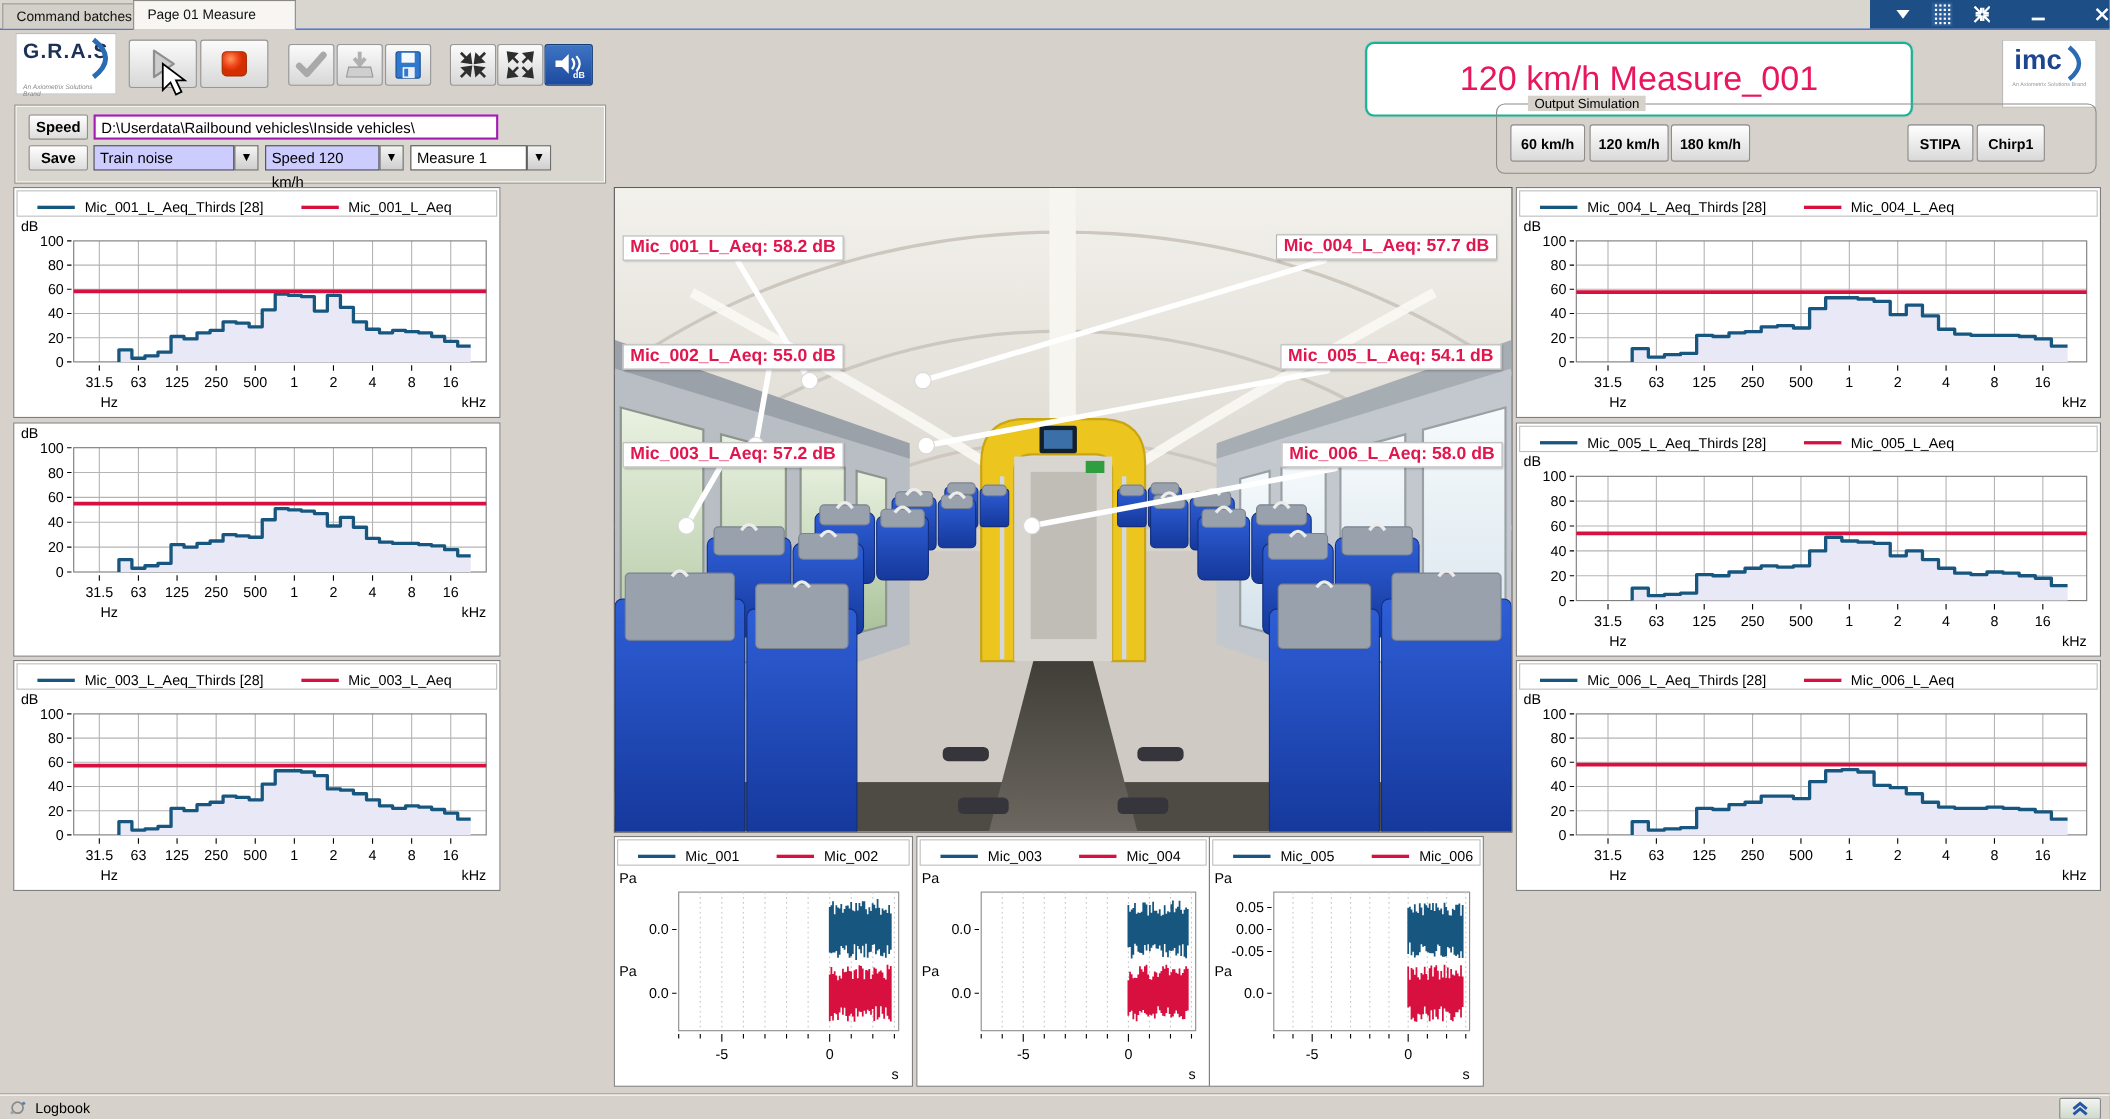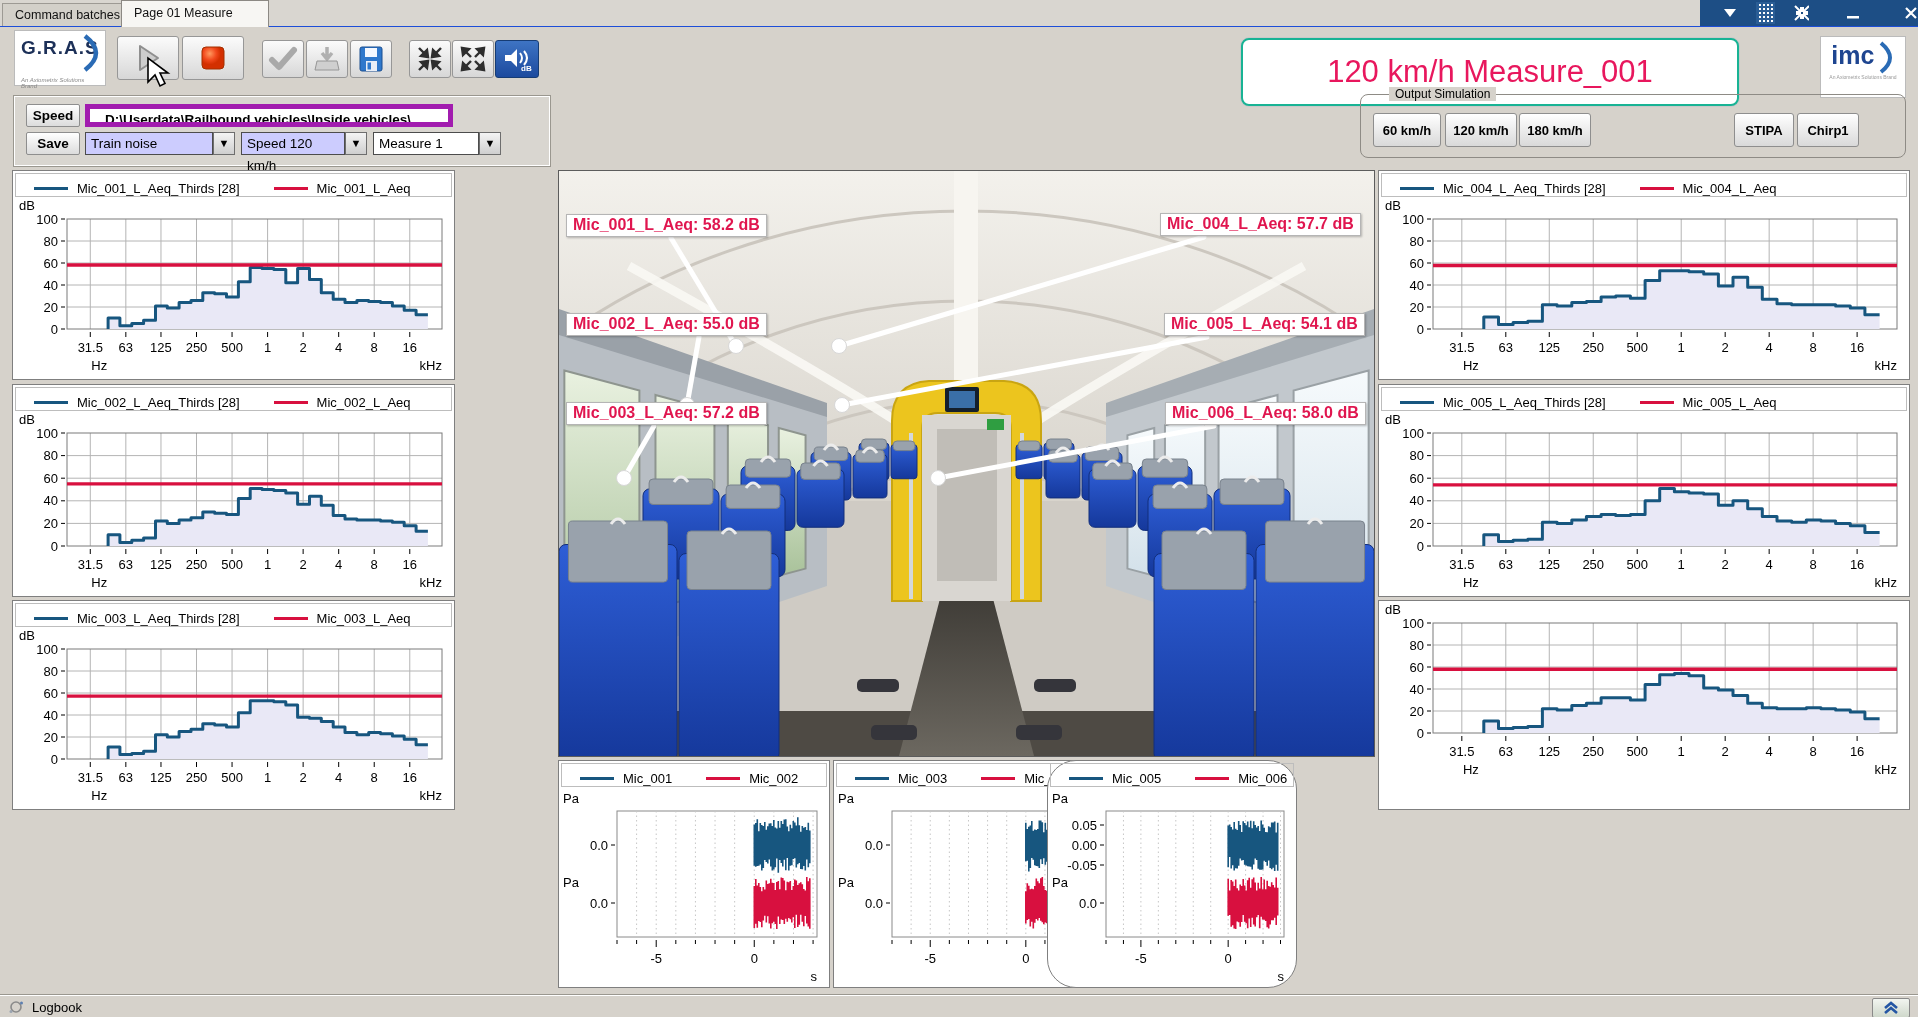--- a/index.html
+++ b/index.html
@@ -20,22 +20,22 @@
   .titlebox{position:absolute;left:1241px;top:38px;width:494px;height:64px;background:#fff;border:2px solid #18b394;border-radius:8px;
             display:flex;align-items:center;justify-content:center;font-size:31px;color:#e8175d;box-shadow:0 0 0 1px #c9c9c9;}
   .imcbox{position:absolute;left:1820px;top:36px;width:86px;height:62px;background:#fff;border:1px solid #bbb;box-sizing:border-box;text-align:center;padding-top:3px;}
   .imc-name{font-size:25px;font-weight:bold;color:#1e4590;line-height:30px;display:inline-block;}
   .imc-sub{font-size:5px;color:#999;}
   
   .filepanel{position:absolute;left:14px;top:96px;width:534px;height:68px;background:#d9d6d0;
              border:1px solid #fff;outline:1px solid #9a978f;}
   .small-btn{position:absolute;height:23px;background:linear-gradient(#ffffff,#dcdcdc);border:1px solid #8e8e8e;border-radius:2px;
              font-size:13.5px;font-weight:bold;text-align:center;line-height:22px;box-sizing:border-box;}
-  .field{position:absolute;height:23px;background:#fff;border:5px solid #a21caf;font-size:13.5px;font-weight:bold;line-height:22px;
-         padding:0 15px;box-sizing:border-box;white-space:nowrap;overflow:hidden;}
+  .field{position:absolute;height:23px;background:#fff;border:2px solid #a21caf;font-size:13.5px;font-weight:normal;line-height:22px;
+         padding:0 5px;box-sizing:border-box;white-space:nowrap;overflow:hidden;}
   .combo{position:absolute;height:23px;border:1px solid #4c4c4c;font-size:13.5px;line-height:22px;padding:0 5px;box-sizing:border-box;background:#fff;}
   .combo.hl{background:#ccccfe;}
   .combo-btn{position:absolute;height:23px;width:22px;background:linear-gradient(#f4f4f4,#cfcfcf);border:1px solid #6e6e6e;
              box-sizing:border-box;text-align:center;font-size:11px;line-height:21px;}
   
   .outsim{position:absolute;left:1360px;top:94px;width:546px;height:64px;border:1px solid #8e8b85;border-radius:8px;box-sizing:border-box;}
   .outsim-title{position:absolute;left:28px;top:-8px;background:#d6d2cb;padding:0 6px;font-size:12px;}
   .sim-btn{position:absolute;top:18px;height:34px;background:linear-gradient(#ffffff,#d9d9d9);border:1px solid #8e8e8e;border-radius:3px;
            font-size:13px;font-weight:bold;text-align:center;box-sizing:border-box;display:flex;align-items:center;justify-content:center;}
   
@@ -284,30 +284,21 @@
       <text x="290.1393105004769" y="155" font-size="13" text-anchor="middle">2</text>
       <line x1="325.6818183085039" y1="135" x2="325.6818183085039" y2="140" stroke="#000"></line>
       <text x="325.6818183085039" y="155" font-size="13" text-anchor="middle">4</text>
       <line x1="361.2243261165309" y1="135" x2="361.2243261165309" y2="140" stroke="#000"></line>
       <text x="361.2243261165309" y="155" font-size="13" text-anchor="middle">8</text>
       <line x1="396.76683392455794" y1="135" x2="396.76683392455794" y2="140" stroke="#000"></line>
       <text x="396.76683392455794" y="155" font-size="13" text-anchor="middle">16</text>
       <text x="86.29284748546648" y="173" font-size="13" text-anchor="middle">Hz</text>
       <text x="429" y="173" font-size="13" text-anchor="end">kHz</text>
     </svg></div>
-<div class="panel" style="left:12px;top:384px;width:443px;height:213px;"><div class="chart-legend">
-      <div class="legend-item">
-        <div class="legend-swatch" style="background: rgb(23, 86, 127);"></div>
-        <span class="legend-label">Mic_002_L_Aeq_Thirds [28]</span>
-      </div>
-      <div class="legend-item">
-        <div class="legend-swatch" style="background: rgb(216, 16, 63);"></div>
-        <span class="legend-label">Mic_002_L_Aeq</span>
-      </div>
-    </div><svg width="439" height="183">
+<div class="panel" style="left:12px;top:384px;width:443px;height:213px;"><svg width="439" height="183">
       <text x="6" y="13" font-size="13">dB</text>
       <line x1="54" y1="112.4" x2="429" y2="112.4" stroke="#b4b4b4" stroke-width="1"></line>
       <line x1="54" y1="89.8" x2="429" y2="89.8" stroke="#b4b4b4" stroke-width="1"></line>
       <line x1="54" y1="67.2" x2="429" y2="67.2" stroke="#b4b4b4" stroke-width="1"></line>
       <line x1="54" y1="44.6" x2="429" y2="44.6" stroke="#b4b4b4" stroke-width="1"></line>
       <line x1="77.29284748546648" y1="22" x2="77.29284748546648" y2="135" stroke="#b4b4b4" stroke-width="1"></line>
       <line x1="112.8353552934935" y1="22" x2="112.8353552934935" y2="135" stroke="#b4b4b4" stroke-width="1"></line>
       <line x1="147.96927926836872" y1="22" x2="147.96927926836872" y2="135" stroke="#b4b4b4" stroke-width="1"></line>
       <line x1="183.51178707639573" y1="22" x2="183.51178707639573" y2="135" stroke="#b4b4b4" stroke-width="1"></line>
       <line x1="219.0542948844228" y1="22" x2="219.0542948844228" y2="135" stroke="#b4b4b4" stroke-width="1"></line>
@@ -540,21 +531,30 @@
       <text x="346.18304019259" y="158" font-size="13" text-anchor="middle">2</text>
       <line x1="390.1609698537222" y1="138" x2="390.1609698537222" y2="143" stroke="#000"></line>
       <text x="390.1609698537222" y="158" font-size="13" text-anchor="middle">4</text>
       <line x1="434.13889951485424" y1="138" x2="434.13889951485424" y2="143" stroke="#000"></line>
       <text x="434.13889951485424" y="158" font-size="13" text-anchor="middle">8</text>
       <line x1="478.11682917598637" y1="138" x2="478.11682917598637" y2="143" stroke="#000"></line>
       <text x="478.11682917598637" y="158" font-size="13" text-anchor="middle">16</text>
       <text x="91.8210166220172" y="176" font-size="13" text-anchor="middle">Hz</text>
       <text x="518" y="176" font-size="13" text-anchor="end">kHz</text>
     </svg></div>
-<div class="panel" style="left:1378px;top:600px;width:532px;height:210px;"><svg width="528" height="180">
+<div class="panel" style="left:1378px;top:600px;width:532px;height:210px;"><div class="chart-legend">
+      <div class="legend-item">
+        <div class="legend-swatch" style="background: rgb(23, 86, 127);"></div>
+        <span class="legend-label">Mic_006_L_Aeq_Thirds [28]</span>
+      </div>
+      <div class="legend-item">
+        <div class="legend-swatch" style="background: rgb(216, 16, 63);"></div>
+        <span class="legend-label">Mic_006_L_Aeq</span>
+      </div>
+    </div><svg width="528" height="180">
       <text x="6" y="13" font-size="13">dB</text>
       <line x1="54" y1="110" x2="518" y2="110" stroke="#b4b4b4" stroke-width="1"></line>
       <line x1="54" y1="88" x2="518" y2="88" stroke="#b4b4b4" stroke-width="1"></line>
       <line x1="54" y1="66" x2="518" y2="66" stroke="#b4b4b4" stroke-width="1"></line>
       <line x1="54" y1="44" x2="518" y2="44" stroke="#b4b4b4" stroke-width="1"></line>
       <line x1="82.8210166220172" y1="22" x2="82.8210166220172" y2="132" stroke="#b4b4b4" stroke-width="1"></line>
       <line x1="126.7989462831493" y1="22" x2="126.7989462831493" y2="132" stroke="#b4b4b4" stroke-width="1"></line>
       <line x1="170.27132154806156" y1="22" x2="170.27132154806156" y2="132" stroke="#b4b4b4" stroke-width="1"></line>
       <line x1="214.24925120919366" y1="22" x2="214.24925120919366" y2="132" stroke="#b4b4b4" stroke-width="1"></line>
       <line x1="258.2271808703258" y1="22" x2="258.2271808703258" y2="132" stroke="#b4b4b4" stroke-width="1"></line>
@@ -814,21 +814,21 @@
       <line x1="134.47058823529414" y1="153" x2="134.47058823529414" y2="157" stroke="#000"></line>
       <line x1="153.58823529411765" y1="153" x2="153.58823529411765" y2="157" stroke="#000"></line>
       <line x1="172.70588235294116" y1="153" x2="172.70588235294116" y2="157" stroke="#000"></line>
       <line x1="191.8235294117647" y1="153" x2="191.8235294117647" y2="160" stroke="#000"></line>
       <text x="191.8235294117647" y="176" font-size="13" text-anchor="middle">0</text>
       <line x1="210.94117647058826" y1="153" x2="210.94117647058826" y2="157" stroke="#000"></line>
       <line x1="230.05882352941177" y1="153" x2="230.05882352941177" y2="157" stroke="#000"></line>
       <line x1="249.1764705882353" y1="153" x2="249.1764705882353" y2="157" stroke="#000"></line>
       <text x="253" y="194" font-size="13" text-anchor="end">s</text>
     </svg></div>
-<div class="panel" style="left:1047px;top:760px;width:250px;height:228px;border-radius:29px;"><div class="chart-legend">
+<div class="panel" style="left:1099px;top:760px;width:250px;height:228px;"><div class="chart-legend">
       <div class="legend-item">
         <div class="legend-swatch" style="background: rgb(23, 86, 127);"></div>
         <span class="legend-label">Mic_005</span>
       </div>
       <div class="legend-item">
         <div class="legend-swatch" style="background: rgb(216, 16, 63);"></div>
         <span class="legend-label">Mic_006</span>
       </div>
     </div><svg width="246" height="198">
       <rect x="58" y="24" width="178" height="126" fill="#fff" stroke="#8a8a8a"></rect>

